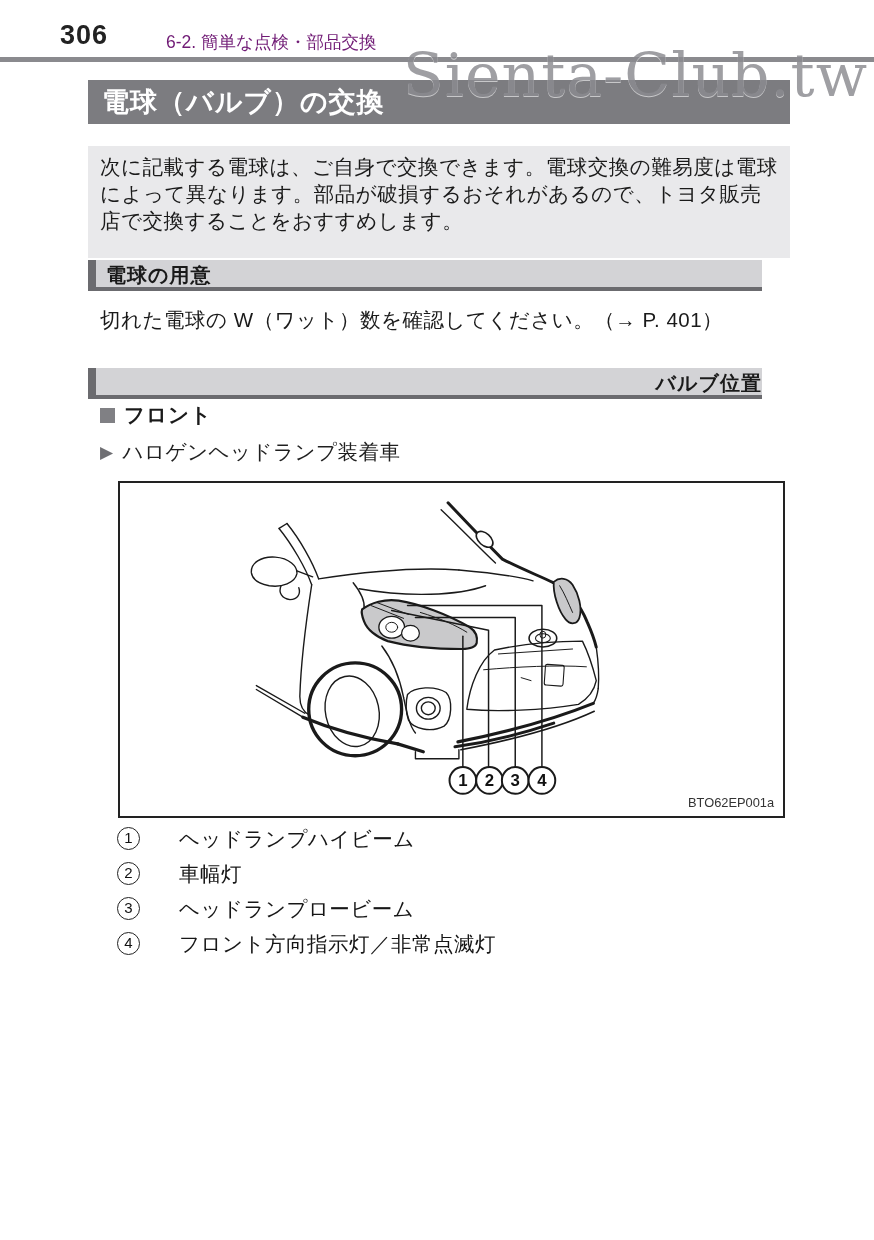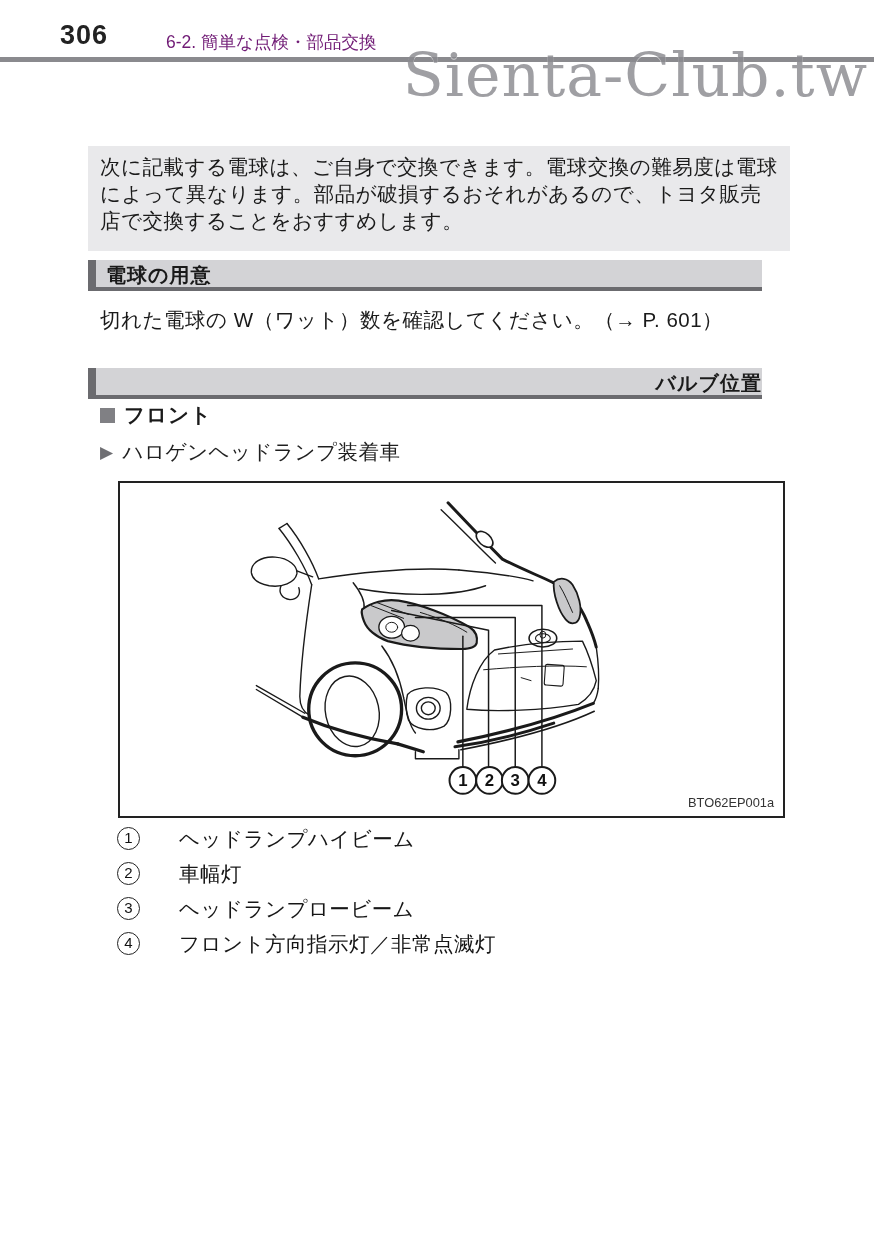--- a/index.html
+++ b/index.html
@@ -17,21 +17,21 @@
   .top-rule{position:absolute;left:0;top:57px;width:874px;height:5px;background:var(--rule);}
 
   .watermark{position:absolute;right:6px;top:40px;font-family:"DejaVu Serif","Liberation Serif",serif;
     font-size:60px;color:var(--watermark);opacity:.82;letter-spacing:1px;white-space:nowrap;z-index:5;
     text-shadow:0 1px 0 rgba(255,255,255,.7);}
 
   .title-bar{position:absolute;left:88px;top:80px;width:702px;height:44px;background:var(--title-bar-bg);
     color:var(--title-bar-text);font-size:27px;font-weight:bold;line-height:44px;padding-left:14px;letter-spacing:1px;}
 
   .info-box{position:absolute;left:88px;top:146px;width:702px;background:var(--info-box-bg);
-    padding:7px 12px 17px;font-size:20.5px;line-height:1.32;letter-spacing:.5px;}
+    padding:7px 12px 24px;font-size:20.5px;line-height:1.32;letter-spacing:.5px;}
 
   .section-bar{position:absolute;left:88px;width:674px;height:31px;background:var(--section-bar-bg);
     border-left:8px solid var(--section-bar-accent);border-bottom:4px solid var(--section-bar-accent);
     font-size:20px;font-weight:bold;line-height:30px;padding-left:10px;letter-spacing:1px;}
   .section-bar.s1{top:260px;}
   .section-bar.s2{top:368px;text-align:right;}
 
   .body-line{position:absolute;left:100px;top:306px;width:690px;font-size:20.5px;letter-spacing:.5px;}
 
   .front-heading{position:absolute;left:100px;top:401px;font-size:20.5px;font-weight:bold;letter-spacing:1px;
@@ -56,25 +56,26 @@
 </head>
 <body>
 
 <div class="page">
 
   <div class="page-number">306</div>
   <div class="chapter">6-2. 簡単な点検・部品交換</div>
   <div class="top-rule"></div>
   <div class="watermark">Sienta-Club.tw</div>
 
+  <div class="title-bar">電球（バルブ）の交換</div>
 
   <div class="info-box">次に記載する電球は、ご自身で交換できます。電球交換の難易度は電球によって異なります。部品が破損するおそれがあるので、トヨタ販売店で交換することをおすすめします。</div>
 
   <div class="section-bar s1">電球の用意</div>
-  <div class="body-line">切れた電球の W（ワット）数を確認してください。（→ P. 601）</div>
+  <div class="body-line">切れた電球の W（ワット）数を確認してください。（→ P. 401）</div>
 
   <div class="section-bar s2">バルブ位置</div>
 
   <div class="front-heading">
     <span class="sq"></span>
     <span>フロント</span>
   </div>
 
   <div class="variant-line">
     <span class="tri">▶</span>

